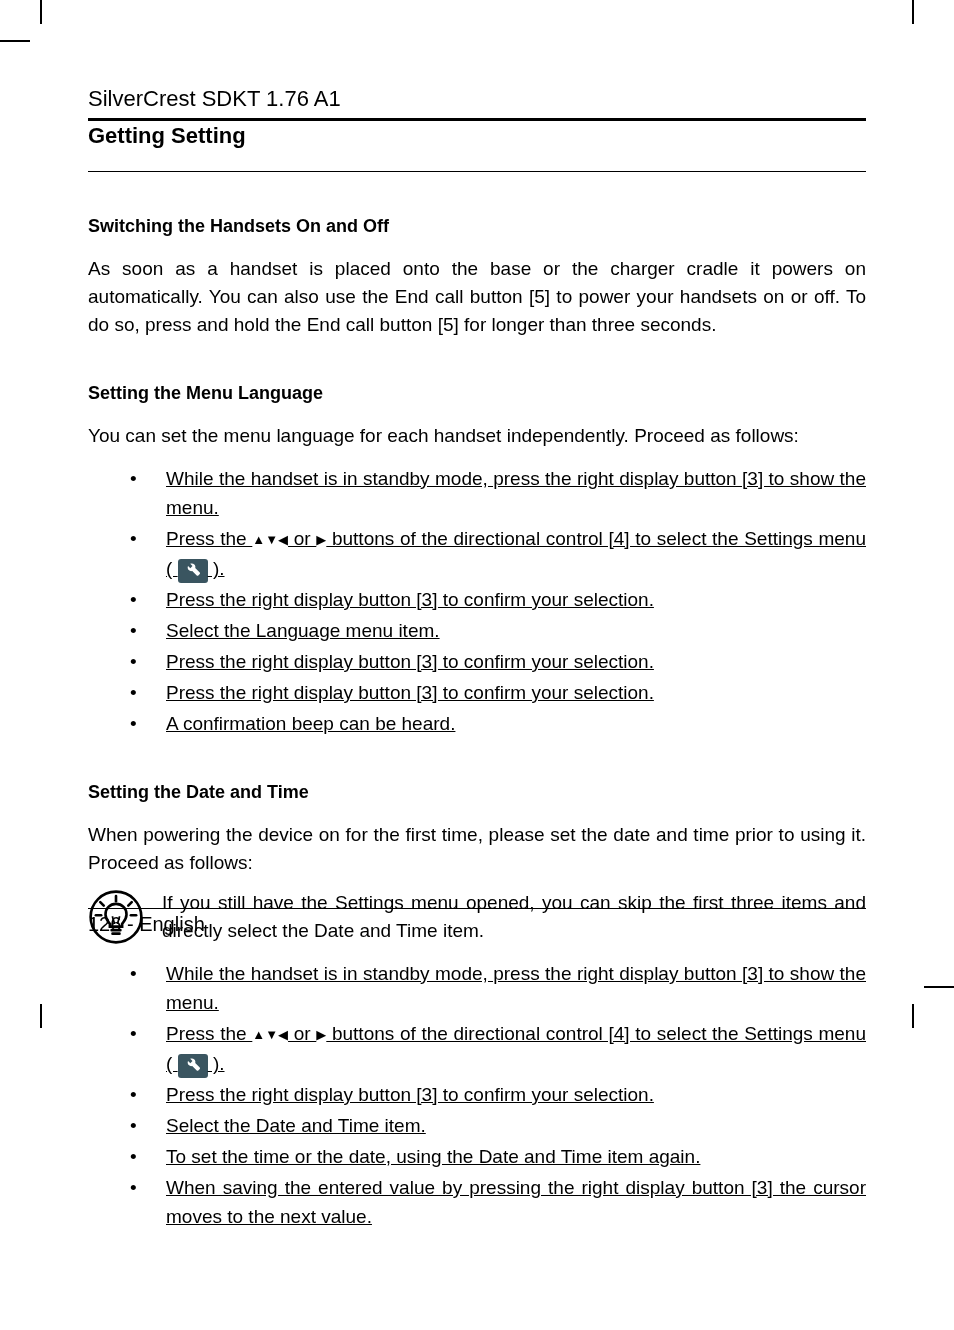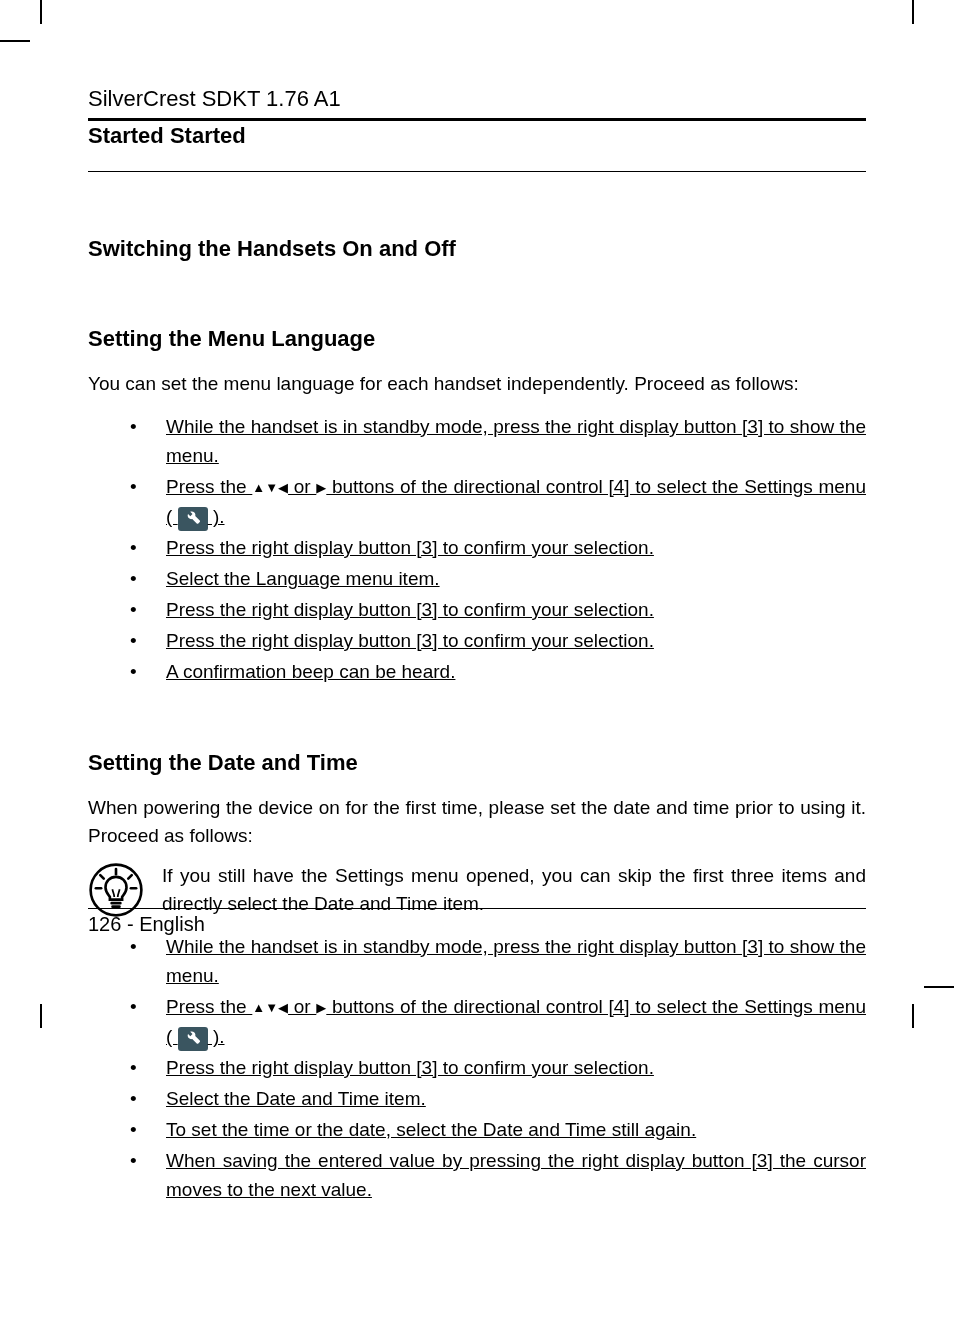--- a/index.html
+++ b/index.html
@@ -9,21 +9,21 @@
   .crop-tl { top: 0; left: 40px; width: 2px; height: 24px; }
   .crop-tr { top: 0; right: 40px; width: 2px; height: 24px; }
   .crop-bl { bottom: 0; left: 40px; width: 2px; height: 24px; }
   .crop-br { bottom: 0; right: 40px; width: 2px; height: 24px; }
   .side-l { top: 40px; left: 0; width: 30px; height: 2px; }
   .side-r { bottom: 40px; right: 0; width: 30px; height: 2px; }
   .header-title { font-size: 22px; font-weight: 400; margin-bottom: 6px; }
   .thick-rule { border: none; border-top: 3px solid #000; margin: 0; }
   .thin-rule { border: none; border-top: 1.3px solid #000; margin: 0; }
   .section-heading { font-size: 22px; font-weight: 700; margin-top: 2px; margin-bottom: 22px; }
-  .h2 { font-size: 22px; font-weight: 700; margin-top: 64px; margin-bottom: 18px; }
+  .h2 { font-size: 18px; font-weight: 700; margin-top: 44px; margin-bottom: 18px; }
   .body-text { font-size: 19px; line-height: 28px; text-align: justify; }
   ul.bullets { list-style: none; margin-top: 14px; }
   ul.bullets li { position: relative; padding-left: 78px; font-size: 19px; line-height: 29px; text-align: justify; margin-bottom: 2px; text-decoration: underline; }
   ul.bullets li::before { content: "•"; position: absolute; left: 42px; top: 0; font-size: 19px; }
   .tri { display: inline-block; font-size: 13px; vertical-align: 1px; }
   .settings-box { display: inline-block; width: 30px; height: 24px; background: #3a5560; border-radius: 3px; vertical-align: -5px; text-align: center; }
   .settings-box svg { width: 18px; height: 18px; margin-top: 3px; }
   .tip-row { display: flex; margin-top: 12px; gap: 18px; justify-content: center; }
   .tip-icon { flex: 0 0 auto; width: 56px; height: 56px; }
   .tip-text { flex: 1; font-size: 19px; line-height: 28px; text-align: justify; }
@@ -36,24 +36,25 @@
 <div class="page">
   <div class="crop-tl"></div>
   <div class="crop-tr"></div>
   <div class="crop-bl"></div>
   <div class="crop-br"></div>
   <div class="side-l"></div>
   <div class="side-r"></div>
 
   <div class="header-title">SilverCrest SDKT 1.76 A1</div>
   <hr class="thick-rule">
-  <div class="section-heading">Started Started</div>
+  <div class="section-heading">Getting Setting</div>
   <hr class="thin-rule">
 
   <div class="h2">Switching the Handsets On and Off</div>
+  <div class="body-text">As soon as a handset is placed onto the base or the charger cradle it powers on automatically. You can also use the End call button [5] to power your handsets on or off. To do so, press and hold the End call button [5] for longer than three seconds.</div>
 
   <div class="h2">Setting the Menu Language</div>
   <div class="body-text">You can set the menu language for each handset independently. Proceed as follows:</div>
   <ul class="bullets">
     <li>While the handset is in standby mode, press the right display button [3] to show the menu.</li>
     <li>
       <span>Press the </span><span class="tri">▲</span><span class="tri">▼</span><span class="tri">◀</span><span> or </span><span class="tri">▶</span><span> buttons of the directional control [4] to select the Settings menu (&nbsp;</span><span class="settings-box"><svg viewBox="0 0 24 24">
             <path fill="#fff" d="M21 14l-6-6c.5-1.6.1-3.4-1.2-4.7C12.3 1.8 10 1.5 8.3 2.4l3 3-2.9 2.9-3-3C4.5 7 4.8 9.3 6.3 10.8c1.3 1.3 3.1 1.7 4.7 1.2l6 6c.6.6 1.5.6 2.1 0l1.9-1.9c.6-.6.6-1.5 0-2.1z"></path>
           </svg></span><span>&nbsp;).</span>
     </li>
@@ -86,21 +87,21 @@
   </div>
   <ul class="bullets">
     <li>While the handset is in standby mode, press the right display button [3] to show the menu.</li>
     <li>
       <span>Press the </span><span class="tri">▲</span><span class="tri">▼</span><span class="tri">◀</span><span> or </span><span class="tri">▶</span><span> buttons of the directional control [4] to select the Settings menu (&nbsp;</span><span class="settings-box"><svg viewBox="0 0 24 24">
             <path fill="#fff" d="M21 14l-6-6c.5-1.6.1-3.4-1.2-4.7C12.3 1.8 10 1.5 8.3 2.4l3 3-2.9 2.9-3-3C4.5 7 4.8 9.3 6.3 10.8c1.3 1.3 3.1 1.7 4.7 1.2l6 6c.6.6 1.5.6 2.1 0l1.9-1.9c.6-.6.6-1.5 0-2.1z"></path>
           </svg></span><span>&nbsp;).</span>
     </li>
     <li>Press the right display button [3] to confirm your selection.</li>
     <li>Select the Date and Time item.</li>
-    <li>To set the time or the date, select the Date and Time still again.</li>
+    <li>To set the time or the date, using the Date and Time item again.</li>
     <li>When saving the entered value by pressing the right display button [3] the cursor moves to the next value.</li>
   </ul>
 
   <div class="footer">
     <hr class="thin-rule">
     <div class="footer-text">
       <span>126</span><span>  -  </span><span>English</span>
     </div>
   </div>
 </div>

